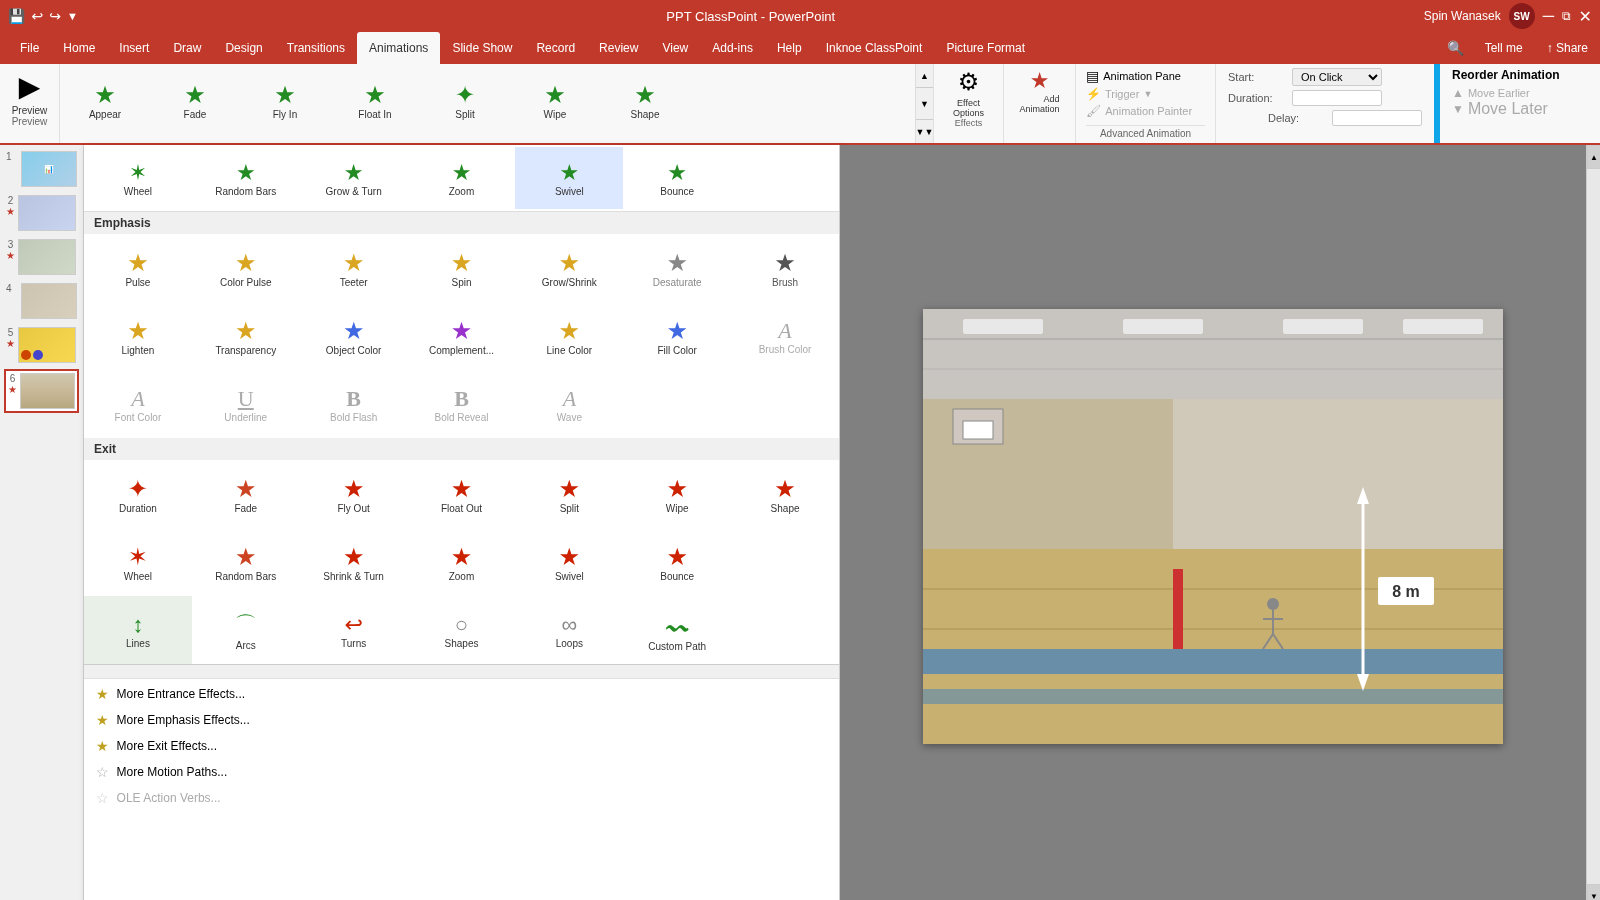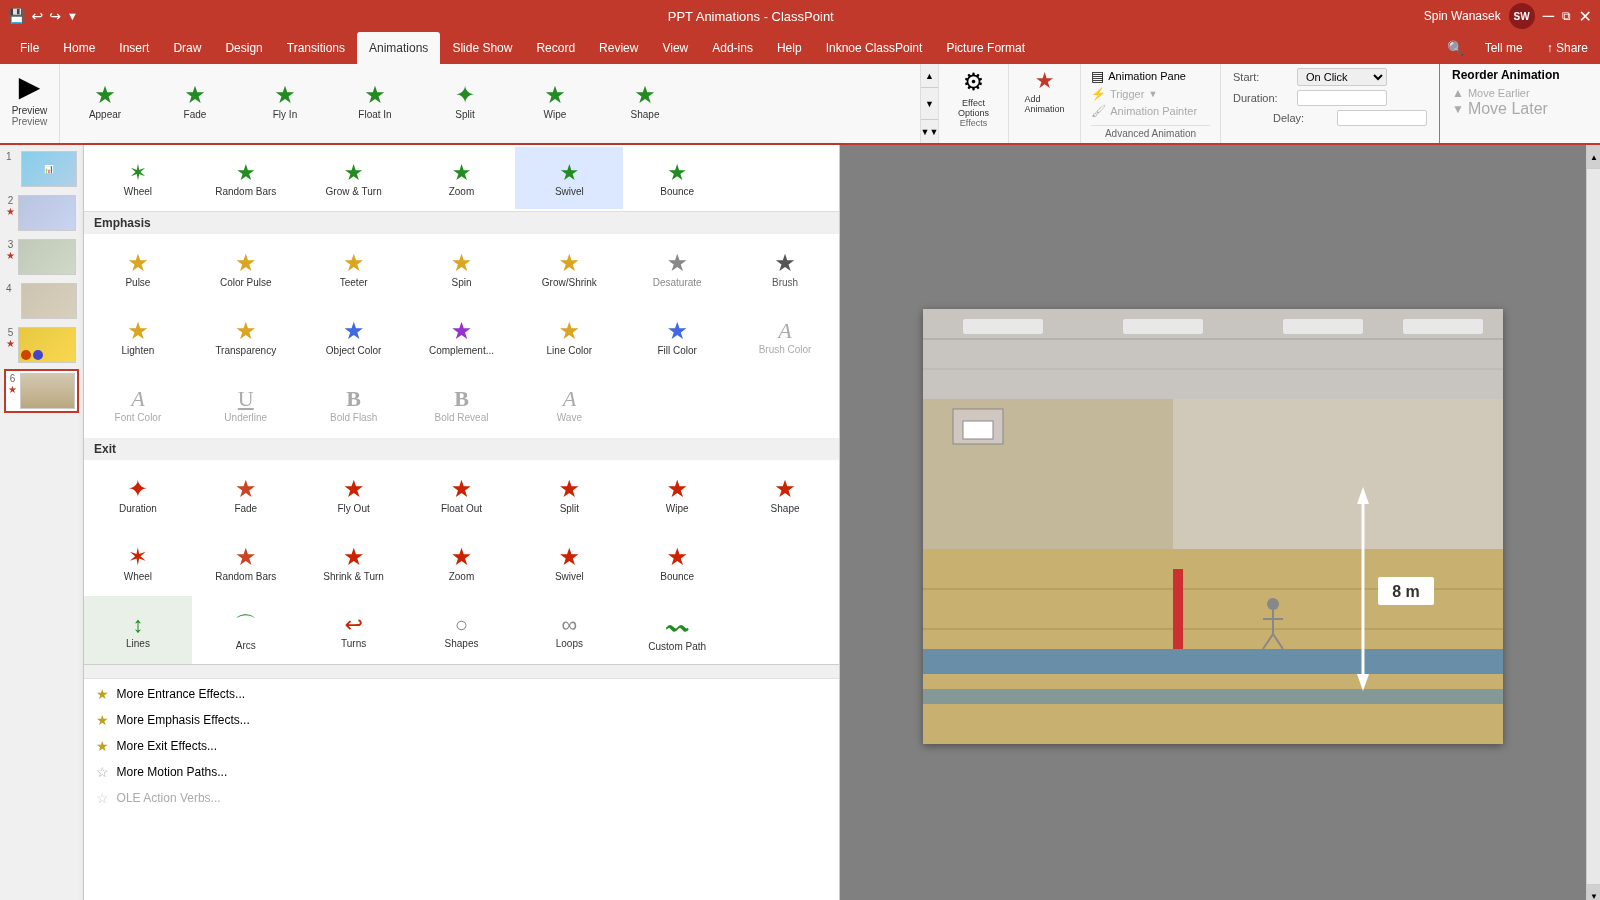--- a/index.html
+++ b/index.html
@@ -26,21 +26,21 @@
 </head>
 <body>
 
 <div class="title-bar">
   <div class="title-bar-left">
     <span style="font-size:14px; cursor:pointer;">💾</span>
     <span style="font-size:14px; cursor:pointer;">↩</span>
     <span style="font-size:14px; cursor:pointer;">↪</span>
     <span style="font-size:11px; cursor:pointer;">▼</span>
   </div>
-  <div class="title-bar-center">PPT Animations - ClassPoint</div>
+  <div class="title-bar-center">PPT ClassPoint - PowerPoint</div>
   <div class="title-bar-right">
     <span style="font-size:12px;">Spin Wanasek</span>
     <div class="user-badge">SW</div>
     <span style="font-size:16px; cursor:pointer;">─</span>
     <span style="font-size:12px; cursor:pointer;">⧉</span>
     <span style="font-size:16px; cursor:pointer;">✕</span>
   </div>
 </div>
 
 <div class="ribbon-tabs">
@@ -115,21 +115,21 @@
   </div>
 
   <div style="display:flex; flex-direction:column; align-items:center; padding:4px 8px; border-right:1px solid #e0e0e0; width:70px;">
     <div style="font-size:24px; cursor:pointer;">⚙</div>
     <div style="font-size:9px; text-align:center; color:#333; margin-top:2px;">Effect<br>Options</div>
     <div style="font-size:9px; color:#666;">Effects</div>
   </div>
 
   <div style="display:flex; flex-direction:column; align-items:center; padding:4px 10px; border-right:1px solid #e0e0e0; width:72px;">
     <div style="font-size:22px; cursor:pointer; color:#c0392b;">★</div>
-    <div style="font-size:9px; text-align:left; color:#333;">Add<br>Animation</div>
+    <div style="font-size:9px; text-align:right; color:#333;">Add<br>Animation</div>
     <div style="font-size:9px; color:#666;"></div>
   </div>
 
   <div style="display:flex; flex-direction:column; padding:4px 10px; border-right:1px solid #e0e0e0; min-width:140px;">
     <div style="display:flex; flex-direction:column; gap:3px; flex:1;">
       <div style="display:flex;align-items:center;gap:4px;cursor:pointer;">
         <span style="font-size:14px;">▤</span>
         <span style="font-size:11px;">Animation Pane</span>
       </div>
       <div style="display:flex;align-items:center;gap:4px;cursor:pointer;color:#aaa;">
@@ -138,21 +138,21 @@
         <span style="font-size:9px;">▼</span>
       </div>
       <div style="display:flex;align-items:center;gap:4px;cursor:pointer;color:#aaa;">
         <span style="font-size:12px;">🖌</span>
         <span style="font-size:11px;">Animation Painter</span>
       </div>
     </div>
     <div style="font-size:10px;color:#666;text-align:center;border-top:1px solid #e0e0e0;padding-top:2px;">Advanced Animation</div>
   </div>
 
-  <div style="display:flex; flex-direction:column; padding:4px 12px; border-right:1px solid #0ea5e9; min-width:200px;gap:48px;">
+  <div style="display:flex; flex-direction:column; padding:4px 12px; border-right:6px solid #0ea5e9; min-width:200px;gap:48px;">
     <div style="display:flex;flex-direction:column;gap:4px;flex:1;">
       <div style="display:flex;align-items:center;gap:4px;">
         <span style="font-size:11px;width:60px;color:#555;">Start:</span>
         <select style="border:1px solid #ccc;border-radius:2px;padding:1px 4px;font-size:11px;width:90px;">
           <option>On Click</option>
           <option>With Previous</option>
           <option>After Previous</option>
         </select>
       </div>
       <div style="display:flex;align-items:center;gap:4px;">

